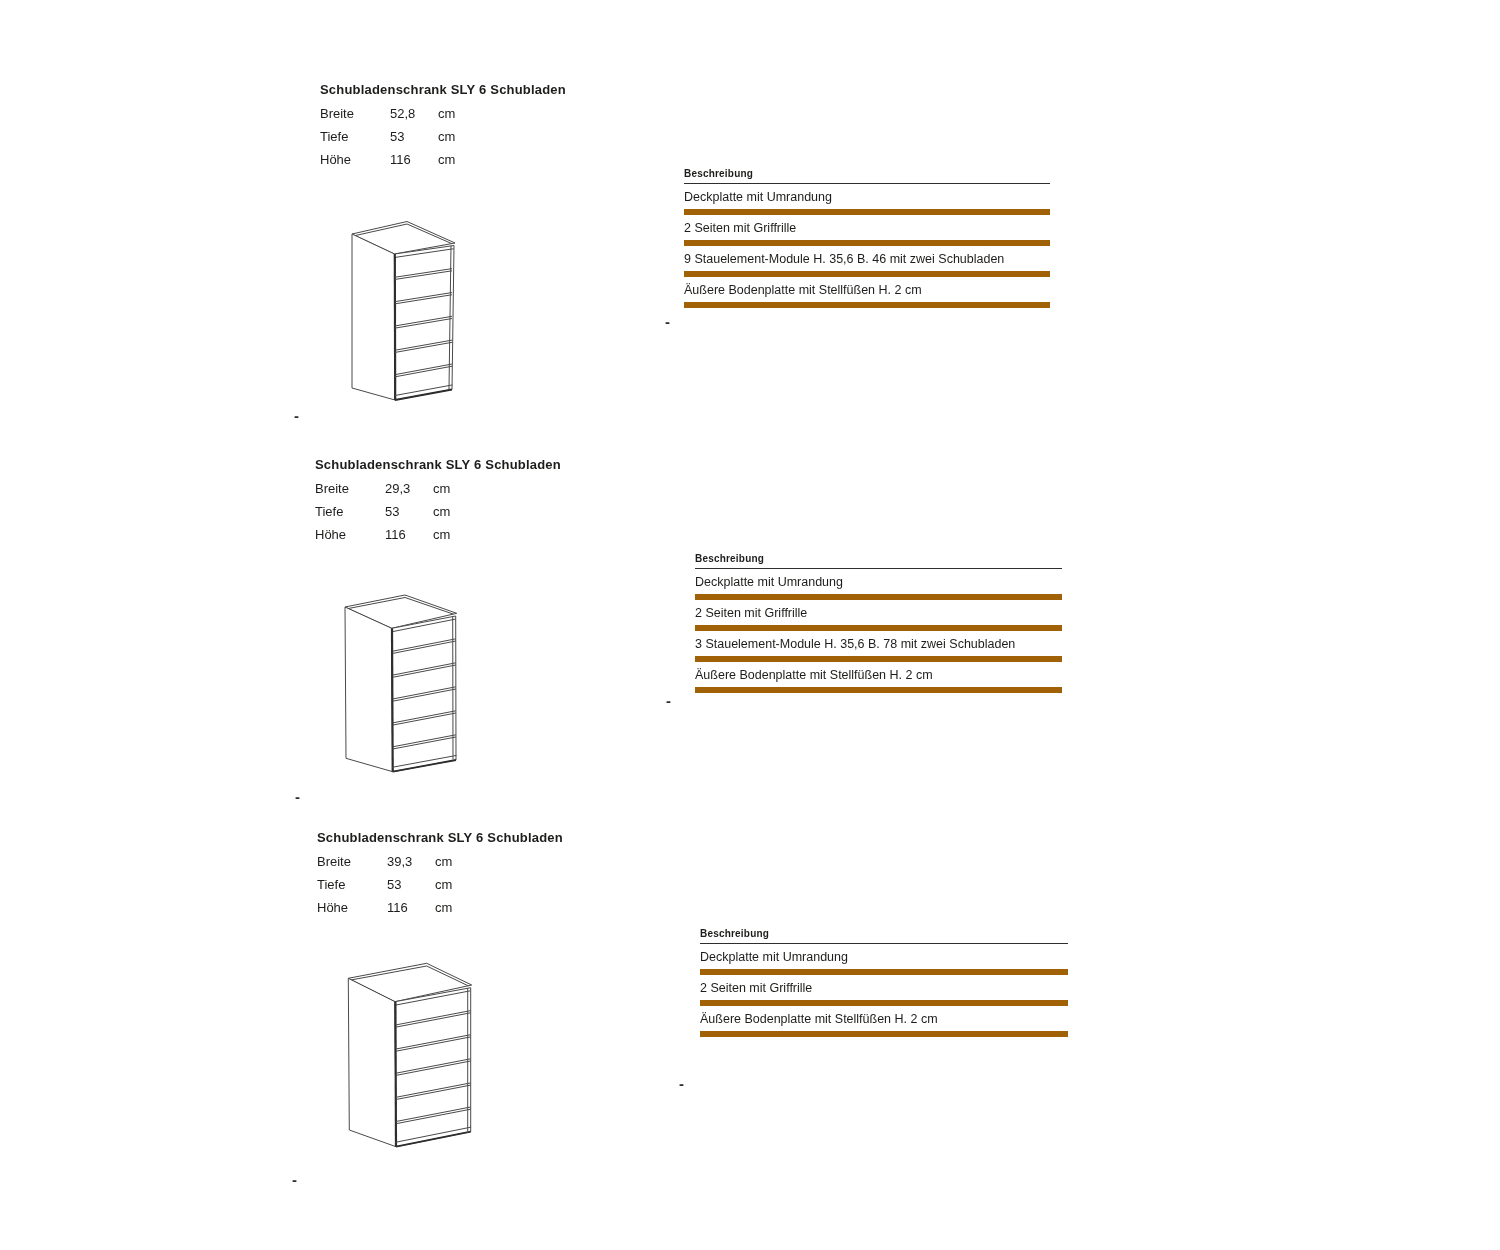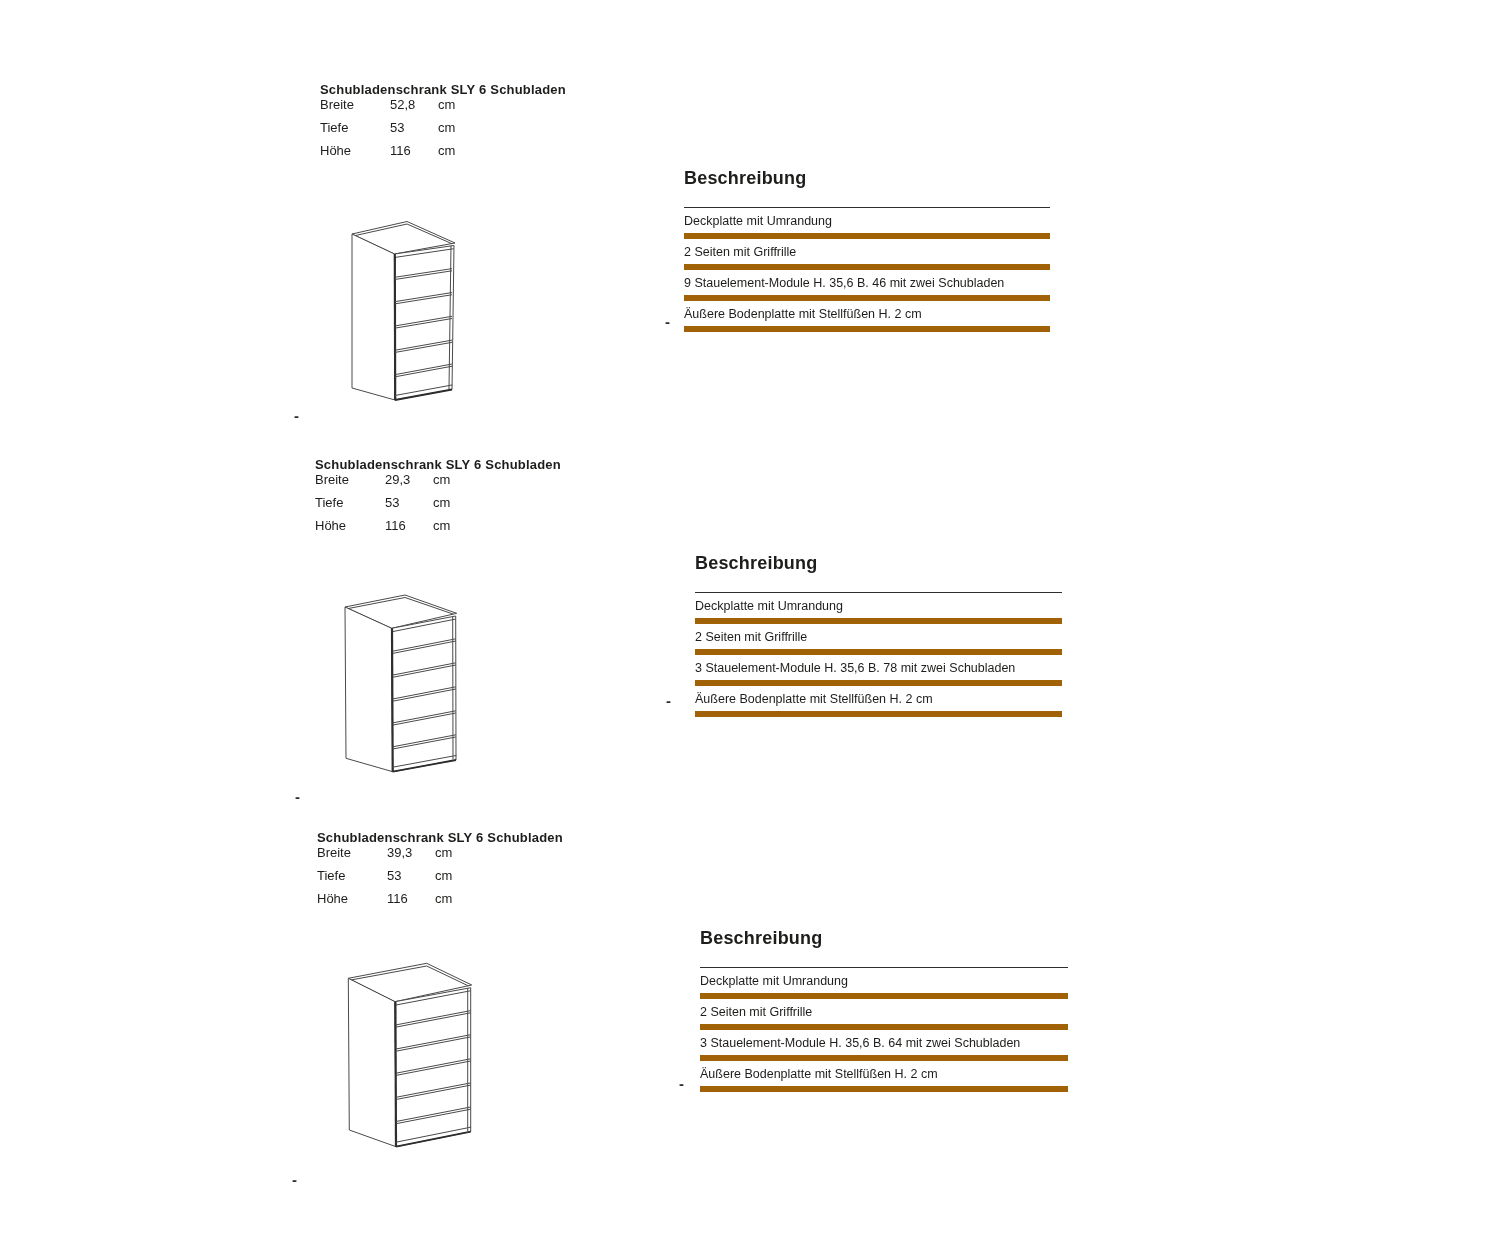--- a/index.html
+++ b/index.html
@@ -7,29 +7,29 @@
     width:1500px;height:1250px;position:relative;overflow:hidden;
     font-family:"Liberation Sans","DejaVu Sans",sans-serif;
     color:#1d1d1b;
     -webkit-font-smoothing:antialiased;
   }
   .page{position:absolute;inset:0;background:#ffffff;}
 
   
   .spec-block{position:absolute;width:330px;}
   .spec-title{font-size:13px;font-weight:700;letter-spacing:.2px;white-space:nowrap;}
-  .spec-rows{margin-top:0;}
+  .spec-rows{margin-top:9px;}
   .spec-row{display:flex;height:23px;font-size:13px;}
   .spec-label{width:70px;}
   .spec-value{width:33px;text-align:left;}
   .spec-unit{margin-left:15px;text-align:center;}
 
   
   .desc-table{position:absolute;font-size:12.5px;}
-  .desc-header{font-size:18px;font-weight:700;padding-bottom:18px;border-bottom:1.5px solid #2e2e2e;letter-spacing:.2px;}
+  .desc-header{font-size:10px;font-weight:700;padding-bottom:4px;border-bottom:1.5px solid #2e2e2e;letter-spacing:.2px;}
   .desc-row{height:19px;padding-top:6px;border-bottom:6px solid #a16207;white-space:nowrap;overflow:hidden;}
 
   
   .cab{position:absolute;}
   .cab .face{fill:#ffffff;stroke:#4a4a4a;stroke-width:1;stroke-linejoin:round;}
   .cab .ln{fill:none;stroke:#4a4a4a;stroke-width:1;stroke-linecap:round;}
   .cab .edge-thick{fill:none;stroke:#2d2d2d;stroke-width:2.2;}
   .cab .edge-bottom{fill:none;stroke:#2d2d2d;stroke-width:1.8;}
 
   
@@ -191,20 +191,19 @@
     <line class="ln" x1="49.5" y1="159.4" x2="123.2" y2="145.1"></line>
     <line class="ln" x1="49.5" y1="161.6" x2="123.2" y2="147.3"></line>
     <line class="ln" x1="49" y1="180.2" x2="123.7" y2="165.2"></line>
     <line class="edge-bottom" x1="49" y1="184.7" x2="123.7" y2="169.7"></line>
   </svg>
 
   <div class="desc-table" style="left:700px;top:928px;width:368px;">
     <div class="desc-header">Beschreibung</div>
     <div class="desc-row">Deckplatte mit Umrandung</div>
     <div class="desc-row">2 Seiten mit Griffrille</div>
-    <div class="desc-row">3 Stauelement-Module H. 35,6 B. 64 mit zwei Schubladen</div>
     <div class="desc-row">Äußere Bodenplatte mit Stellfüßen H. 2 cm</div>
   </div>
 
   <span class="tiny-dash" style="left:679px;top:1080px;">-</span>
   <span class="tiny-dash" style="left:292px;top:1176px;">-</span>
 
 </div>
 
 </body></html>

